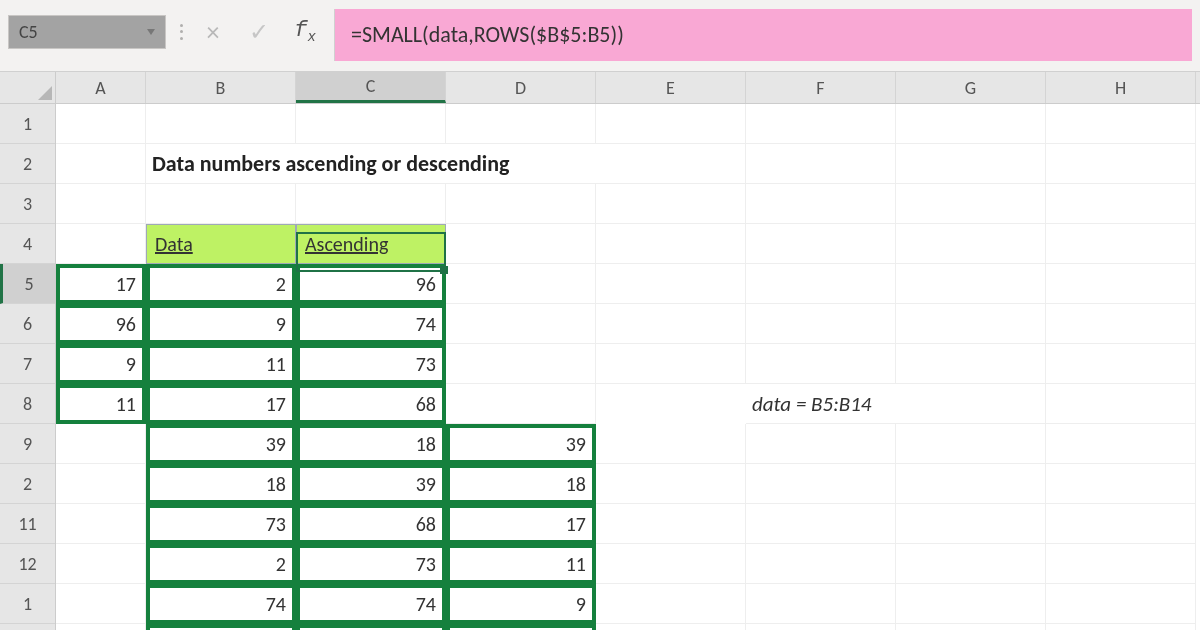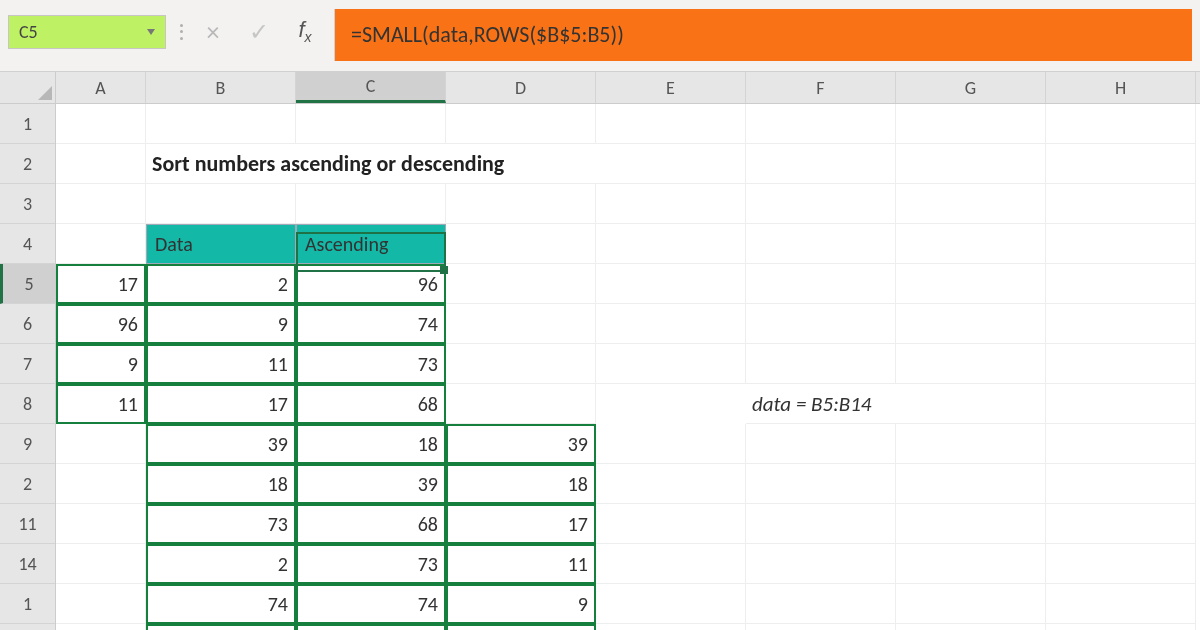--- a/index.html
+++ b/index.html
@@ -8,21 +8,21 @@
   .formula-bar {
     background: #f3f2f1;
     border-bottom: 1px solid #d0d0d0;
     height: 72px;
     display: flex;
     align-items: center;
     padding: 0 8px 8px 8px;
     gap: 12px;
   }
   .namebox {
-    background: #bef264;
+    background: #a3a3a3;
     border: 1px solid #c8c6c4;
     height: 34px;
     width: 158px;
     display: flex;
     align-items: center;
     padding: 0 10px;
     font-size: 18px;
     color: #444;
     justify-content: space-between;
   }
@@ -34,25 +34,25 @@
   }
   .fb-sep {
     width: 6px; height: 28px;
     display: flex; flex-direction: column; justify-content: space-between; align-items: center;
     padding: 6px 0;
   }
   .fb-sep span { width:3px; height:3px; background:#b0afae; border-radius:50%; }
   .fb-icon { width: 34px; text-align:center; font-size: 22px; }
   .fb-x { color:#b8b8b8; font-weight:300; font-size: 26px; }
   .fb-check { color:#c6c6c6; font-size:24px; }
-  .fb-fx { font-style: italic; font-family: Liberation Sans, sans-serif; color:#555; font-size: 22px; }
+  .fb-fx { font-style: italic; font-family: Liberation Mono, monospace; color:#555; font-size: 22px; }
   .fb-fx sub { font-size: 14px; }
   .fb-input {
     flex: 1;
-    background: #f97316;
+    background: #f9a8d4;
     border-left: 1px solid #d0d0d0;
     height: 52px;
     display: flex;
     align-items: center;
     font-size: 22px;
     color: #333;
     padding-left: 16px;
     margin-top:6px;
   }
 
@@ -91,22 +91,22 @@
 
   .cells { display:grid; grid-template-columns:90px repeat(7,150px); grid-auto-rows:40px; }
   .cell {
     border-right:1px solid #eee;
     border-bottom:1px solid #eee;
     font-size:20px;
     padding:0 6px;
     display:flex; align-items:center;
   }
   .title { font-weight:700; font-size:22px; color:#222; white-space:nowrap; }
-  .thdr { background:#14b8a6; border:1px solid #9fa9b7; border-right:1px solid #9fa9b7; border-bottom:1px solid #9fa9b7; color:#333; padding-left:8px; }
-  .tcell { border:2px solid #15803d; justify-content:flex-end; padding-right:6px; color:#333; }
+  .thdr { background:#bef264; border:1px solid #9fa9b7; border-right:1px solid #9fa9b7; border-bottom:1px solid #9fa9b7; color:#333; padding-left:8px;text-decoration:underline; }
+  .tcell { border:4px solid #15803d; justify-content:flex-end; padding-right:6px; color:#333; }
   .annot { font-style:italic; color:#333; font-size:21px; white-space:nowrap; }
 
   .selection {
     position:absolute;
     border:2.5px solid #1f7246;
     pointer-events:none;
     background:transparent;
     left:240px; top:160px;
     width:150px; height:40px;
   }
@@ -145,21 +145,21 @@
         <div class="row-hdr">2</div>
         <div class="row-hdr">3</div>
         <div class="row-hdr">4</div>
         <div class="row-hdr active">5</div>
         <div class="row-hdr">6</div>
         <div class="row-hdr">7</div>
         <div class="row-hdr">8</div>
         <div class="row-hdr">9</div>
         <div class="row-hdr">2</div>
         <div class="row-hdr">11</div>
-        <div class="row-hdr">14</div>
+        <div class="row-hdr">12</div>
         <div class="row-hdr">1</div>
         <div class="row-hdr">14</div>
       </div>
   </div>
   <div class="grid">
     <div class="col-hdrs" id="col-hdrs">
         <div class="col-hdr col-A">A</div>
         <div class="col-hdr">B</div>
         <div class="col-hdr active">C</div>
         <div class="col-hdr">D</div>
@@ -171,21 +171,21 @@
     <div class="cells" id="cells">
         <div class="cell"></div>
         <div class="cell"></div>
         <div class="cell"></div>
         <div class="cell"></div>
         <div class="cell"></div>
         <div class="cell"></div>
         <div class="cell"></div>
         <div class="cell"></div>
         <div class="cell"></div>
-        <div class="cell title" style="grid-column: 2 / span 4;">Sort numbers ascending or descending</div>
+        <div class="cell title" style="grid-column: 2 / span 4;">Data numbers ascending or descending</div>
         <div class="cell"></div>
         <div class="cell"></div>
         <div class="cell"></div>
         <div class="cell"></div>
         <div class="cell"></div>
         <div class="cell"></div>
         <div class="cell"></div>
         <div class="cell"></div>
         <div class="cell"></div>
         <div class="cell"></div>

